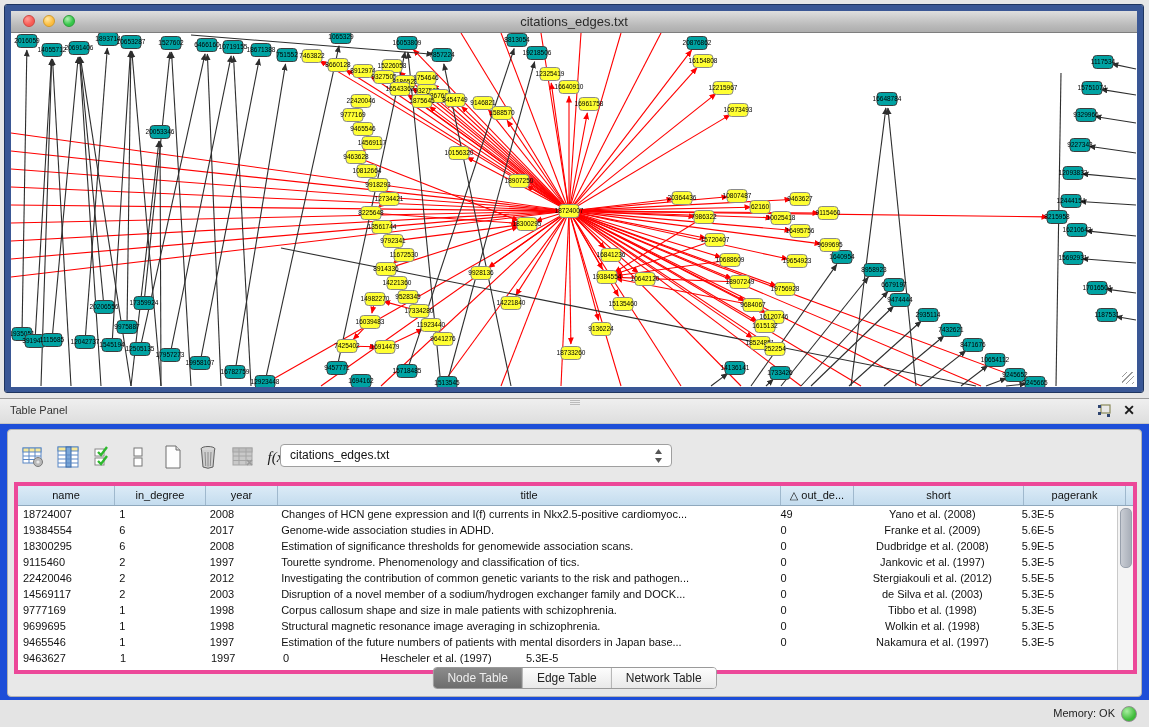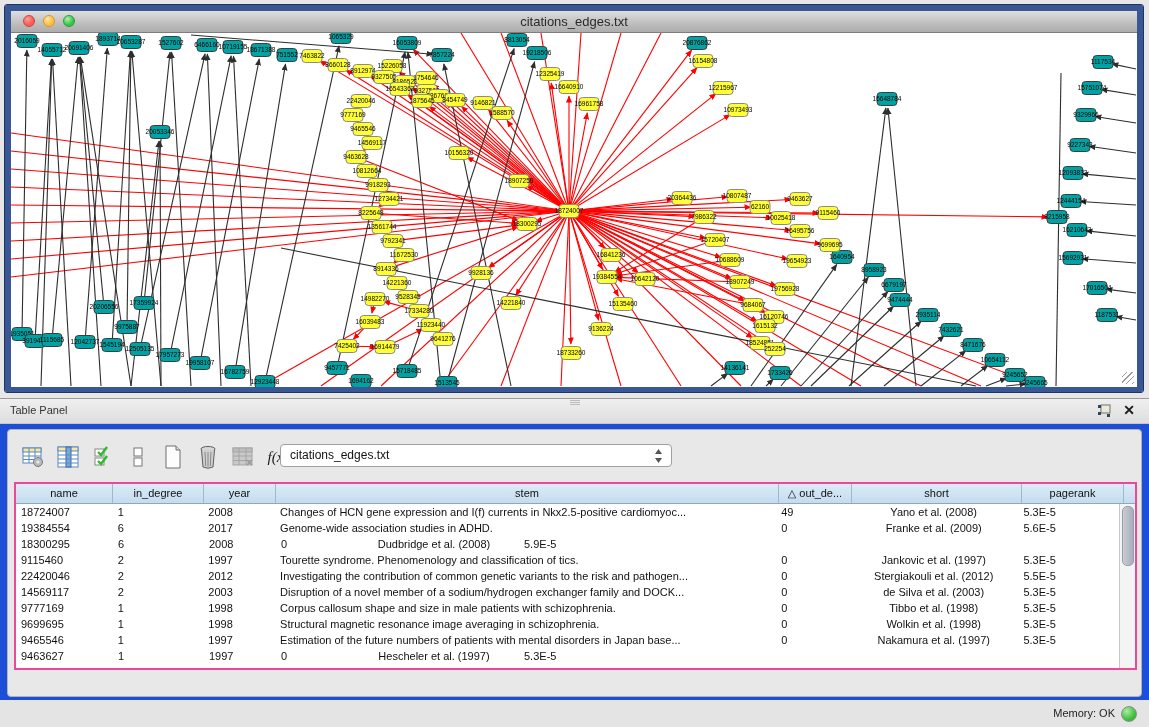--- a/index.html
+++ b/index.html
@@ -29,21 +29,21 @@
   .tp-close{position:absolute;right:14px;top:3px;font-size:14px;font-weight:bold;color:#1a1a1a;line-height:16px;cursor:pointer;}
   .tp-box{position:absolute;left:7px;right:7px;top:30px;bottom:4px;border:1px solid #b3b3b3;border-radius:4px;background:#e8e8e8;}
 
   .toolbar{position:absolute;left:12px;top:12px;height:30px;display:flex;align-items:center;gap:9px;}
   .tb-btn{width:26px;height:26px;display:flex;align-items:center;justify-content:center;background:none;border:none;padding:0;cursor:pointer;}
   .fx{font-family:"Liberation Serif",serif;font-style:italic;font-size:15px;color:#1a1a1a;}
   .combo{position:absolute;left:272px;top:14px;width:392px;height:23px;background:#fff;border:1px solid #9f9f9f;border-radius:4px;
     box-sizing:border-box;font-size:12px;color:#111;line-height:21px;padding-left:9px;cursor:default;}
   .combo-arrows{position:absolute;right:8px;top:3px;width:9px;height:16px;}
 
-  .dtable{position:absolute;left:6px;right:4px;top:52px;height:184px;background:#fff;border:2px solid #ec4899;}
+  .dtable{position:absolute;left:6px;right:4px;top:52px;height:184px;background:#fff;border:4px solid #ec4899;}
   .thead{display:flex;height:19px;background:linear-gradient(#dcebf7,#c4dcee);border-bottom:1px solid #8fa8bd;}
   .th{box-sizing:border-box;border-right:1px solid #9fb8cd;font-size:11px;color:#111;text-align:center;line-height:18px;
     overflow:hidden;white-space:nowrap;cursor:pointer;}
   .tbody{position:absolute;left:0;right:15px;top:20px;bottom:0;overflow:hidden;}
   .trow{display:flex;height:16px;line-height:16px;font-size:11px;color:#111;cursor:default;}
   .td{box-sizing:border-box;padding-left:5px;overflow:hidden;white-space:nowrap;}
   .td.center{text-align:center;padding-left:0;}
   .vscroll{position:absolute;right:0;top:20px;bottom:0;width:15px;background:#f4f4f4;border-left:1px solid #c9c9c9;}
   .vthumb{position:absolute;left:2px;top:2px;width:10px;height:58px;border-radius:5px;
     background:linear-gradient(90deg,#c9cdd4,#a8aeb8);border:1px solid #98a0ac;cursor:grab;}
@@ -871,21 +871,21 @@
         <path d="M4.5 1 L8 6 L1 6 Z" fill="#555"></path>
         <path d="M4.5 15 L1 10 L8 10 Z" fill="#555"></path>
       </svg>
     </div>
 
     <div class="dtable">
       <div class="thead" id="thead">
           <div class="th" style="width: 97px;">name</div>
           <div class="th" style="width: 91px;">in_degree</div>
           <div class="th" style="width: 72px;">year</div>
-          <div class="th" style="width: 503px;">stem</div>
+          <div class="th" style="width: 503px;">title</div>
           <div class="th" style="width: 73px;">△ out_de...</div>
           <div class="th" style="width: 170px;">short</div>
           <div class="th" style="width: 102px;">pagerank</div>
         </div>
       <div class="tbody" id="tbody">
           <div class="trow">
             <div class="td" style="width: 97px;">18724007</div>
             <div class="td" style="width: 91px;">1</div>
             <div class="td" style="width: 72px;">2008</div>
             <div class="td" style="width: 503px;">Changes of HCN gene expression and I(f) currents in Nkx2.5-positive cardiomyoc...</div>
@@ -899,20 +899,21 @@
             <div class="td" style="width: 72px;">2017</div>
             <div class="td" style="width: 503px;">Genome-wide association studies in ADHD.</div>
             <div class="td" style="width: 73px;">0</div>
             <div class="td center" style="width: 170px;">Franke et al. (2009)</div>
             <div class="td" style="width: 102px;">5.6E-5</div>
           </div>
           <div class="trow">
             <div class="td" style="width: 97px;">18300295</div>
             <div class="td" style="width: 91px;">6</div>
             <div class="td" style="width: 72px;">2008</div>
+            <div class="td" style="width: 503px;">Estimation of significance thresholds for genomewide association scans.</div>
             <div class="td" style="width: 73px;">0</div>
             <div class="td center" style="width: 170px;">Dudbridge et al. (2008)</div>
             <div class="td" style="width: 102px;">5.9E-5</div>
           </div>
           <div class="trow">
             <div class="td" style="width: 97px;">9115460</div>
             <div class="td" style="width: 91px;">2</div>
             <div class="td" style="width: 72px;">1997</div>
             <div class="td" style="width: 503px;">Tourette syndrome. Phenomenology and classification of tics.</div>
             <div class="td" style="width: 73px;">0</div>
@@ -971,19 +972,24 @@
             <div class="td" style="width: 73px;">0</div>
             <div class="td center" style="width: 170px;">Hescheler et al. (1997)</div>
             <div class="td" style="width: 102px;">5.3E-5</div>
           </div>
         </div>
       <div class="vscroll">
         <div class="vthumb"></div>
       </div>
     </div>
 
+    <div class="tabs" id="tabs">
+        <div class="tab sel">Node Table</div>
+        <div class="tab">Edge Table</div>
+        <div class="tab">Network Table</div>
+      </div>
   </div>
 </div>
 
 <div class="statusbar">
   <span class="memory">Memory: OK</span>
   <span class="mem-dot"></span>
 </div>
 
 </body></html>

